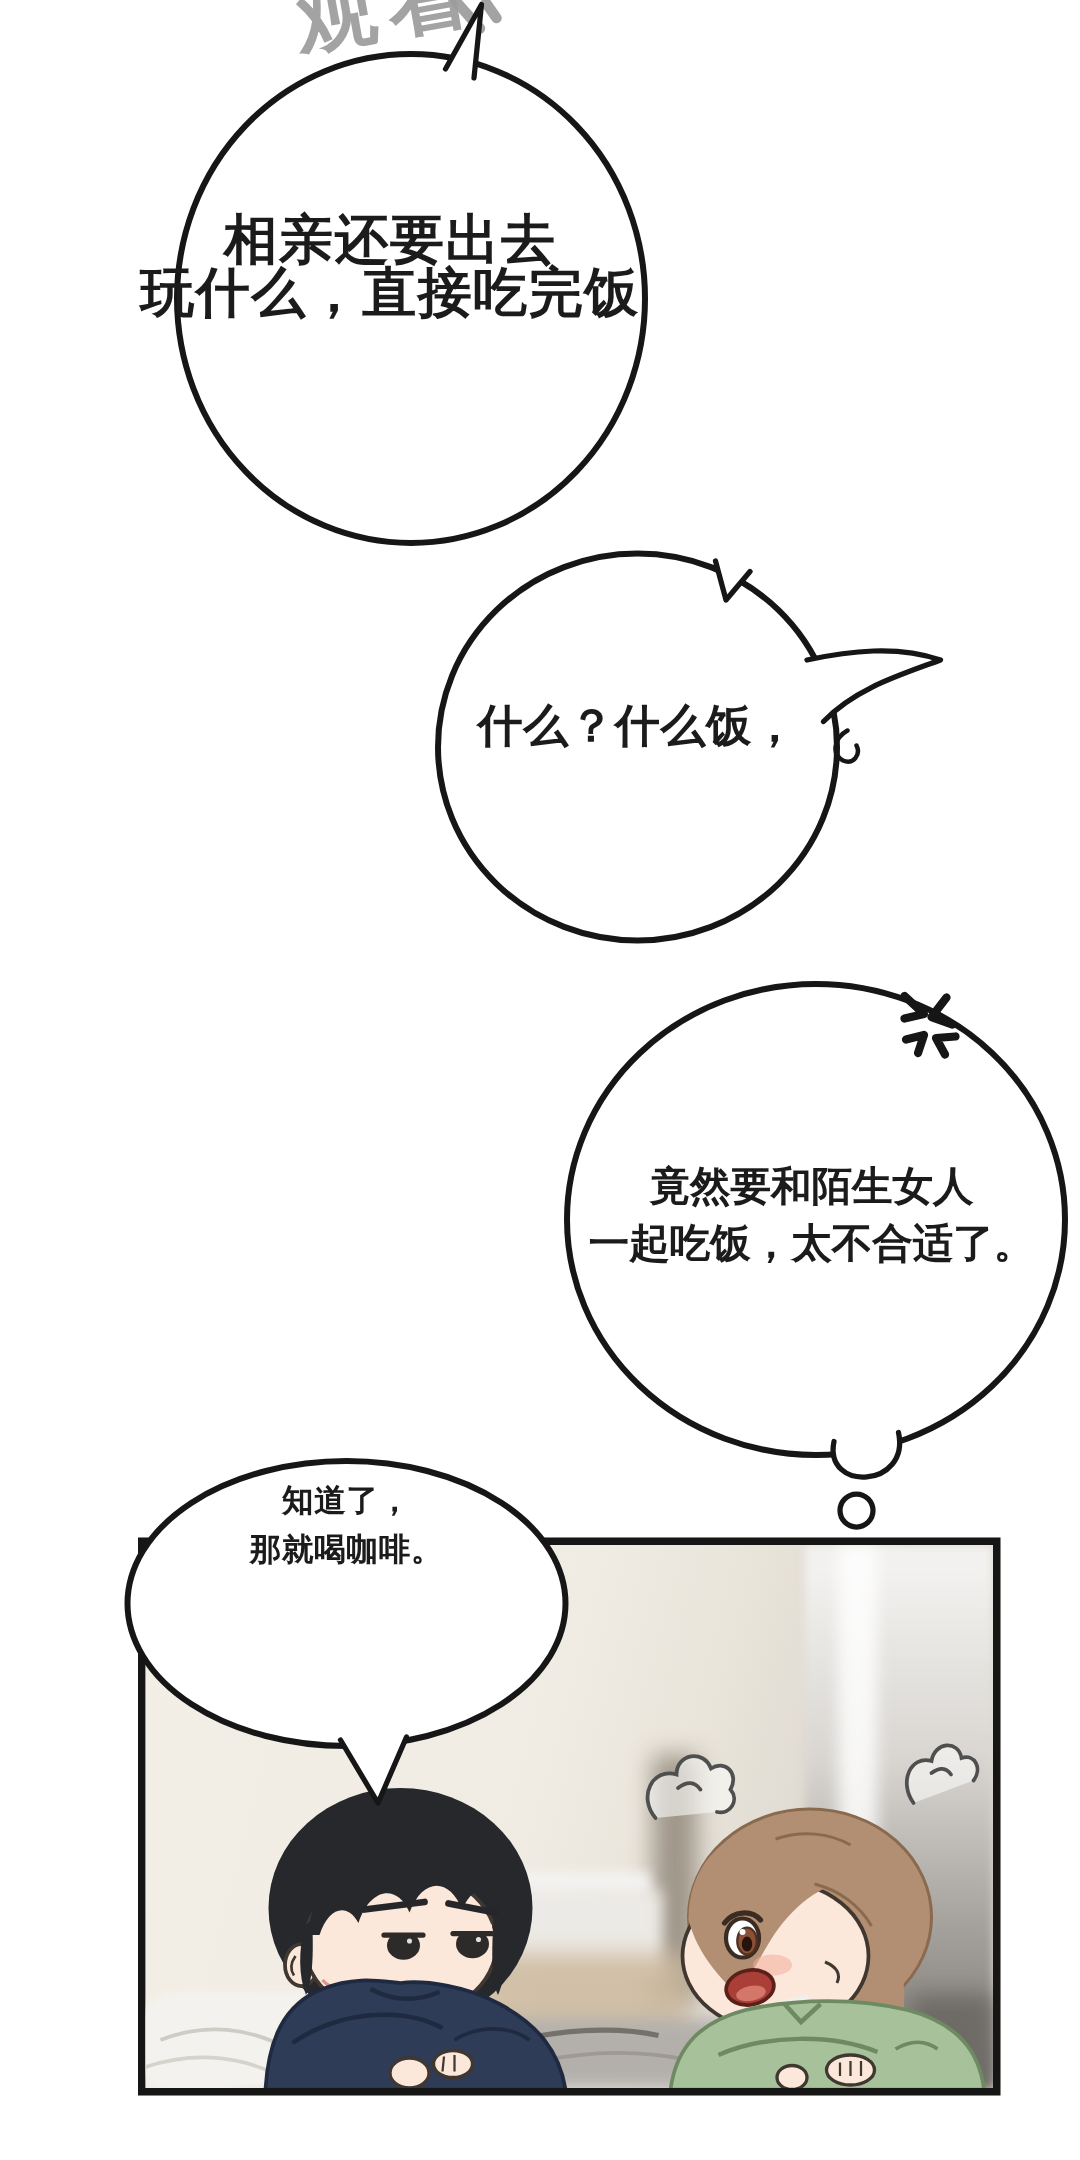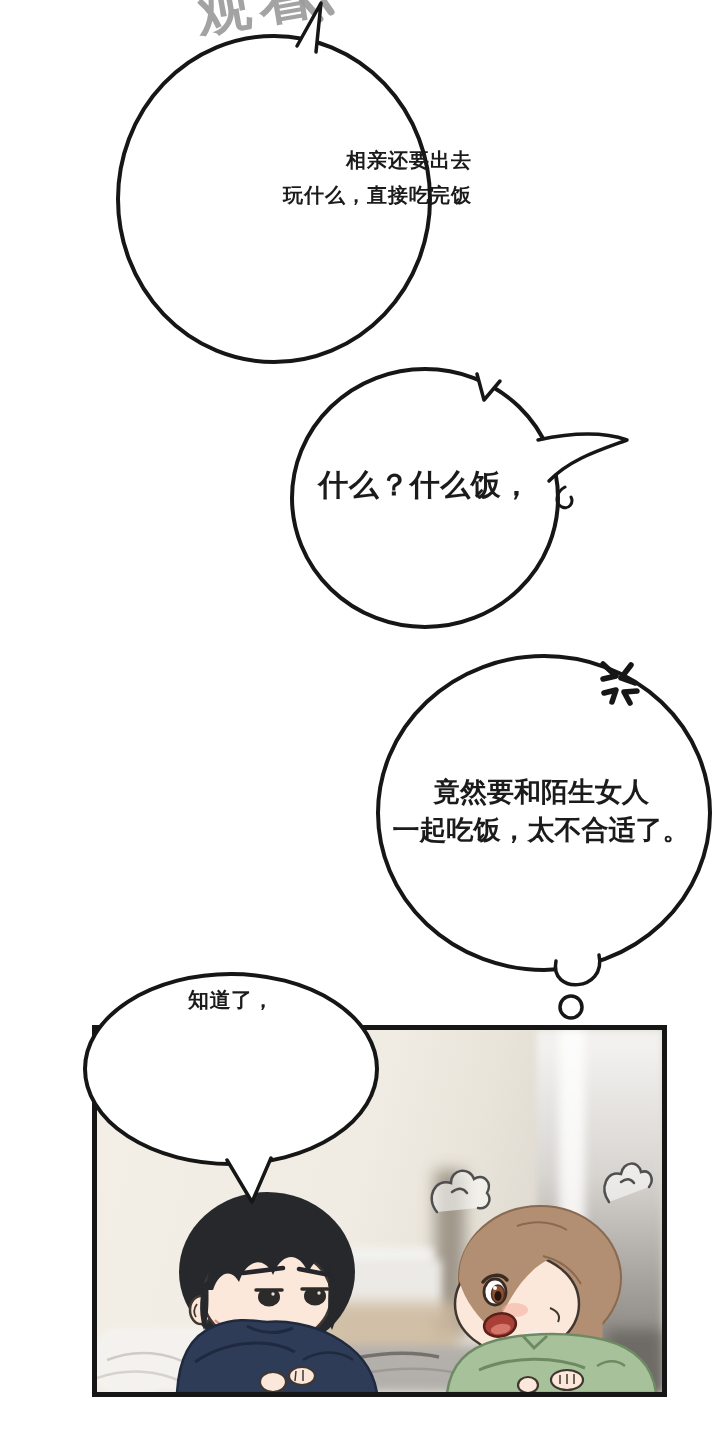--- a/index.html
+++ b/index.html
@@ -3,21 +3,21 @@
 <meta charset="utf-8">
 <style>
   html,body{margin:0;padding:0;background:#ffffff;}
   .page{position:relative;width:720px;height:1440px;background:#fff;overflow:hidden;
         font-family:"DejaVu Sans","Liberation Sans",sans-serif;}
   .watermark{position:absolute;left:196px;top:-33px;font-size:54px;font-weight:700;
         letter-spacing:8px;color:var(--watermark,#9c9c9c);transform:rotate(-10deg);
         white-space:nowrap;opacity:.92;}
   .overlay{position:absolute;left:0;top:0;width:720px;height:1440px;pointer-events:none;}
   .btxt{position:absolute;text-align:center;font-weight:700;color:var(--text,#1b1b1b);z-index:6;}
-  .t1{left:72px;top:143px;width:400px;font-size:20px;line-height:35px;letter-spacing:1px;text-align:right;}
+  .t1{left:60px;top:143px;width:400px;font-size:36px;line-height:35px;letter-spacing:1px;}
   .t2{left:255px;top:468px;width:340px;font-size:30px;line-height:33px;letter-spacing:.5px;}
   .t3{left:356px;top:773px;width:370px;font-size:27px;line-height:38px;letter-spacing:0;}
   .t4{left:81px;top:984px;width:300px;font-size:21px;line-height:33px;letter-spacing:.5px;}
   .panel{position:absolute;left:92px;top:1025px;width:575px;height:372px;
          border:5px solid var(--ink,#161616);box-sizing:border-box;overflow:hidden;
          background:#f1ede4;z-index:2;}
   .panel .bg{position:absolute;}
   .bg-base{inset:0;background:linear-gradient(105deg,#f3efe6 0%,#f1ece3 45%,#e9e4da 62%,#ddd8cf 78%);}
   .bg-curtain{left:440px;top:0;width:125px;height:362px;
       background:linear-gradient(180deg,#f2f1ef 5%,#d8d5d1 40%,#a5a19c 70%,#787470 100%);filter:blur(3px);}
@@ -175,15 +175,16 @@
   </div>
   <div class="btxt t2">
     <div>什么？什么饭，</div>
   </div>
   <div class="btxt t3">
     <div>竟然要和陌生女人</div>
     <div>一起吃饭，太不合适了。</div>
   </div>
   <div class="btxt t4">
     <div>知道了，</div>
+    <div>那就喝咖啡。</div>
   </div>
 
 </div>
 
 </body></html>

